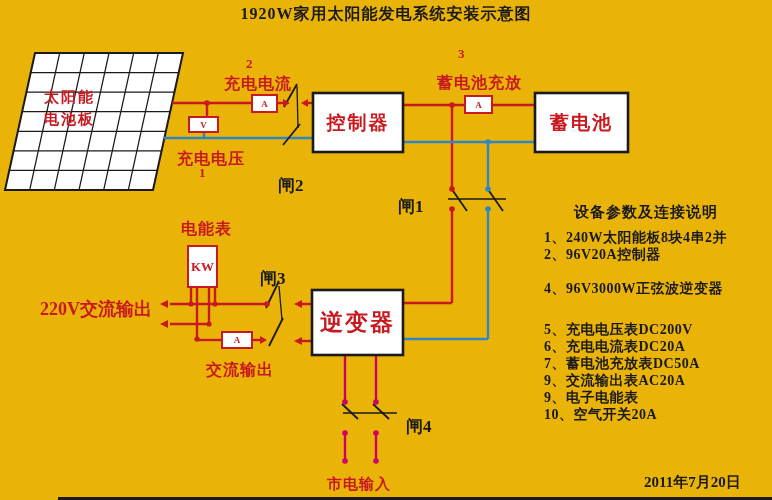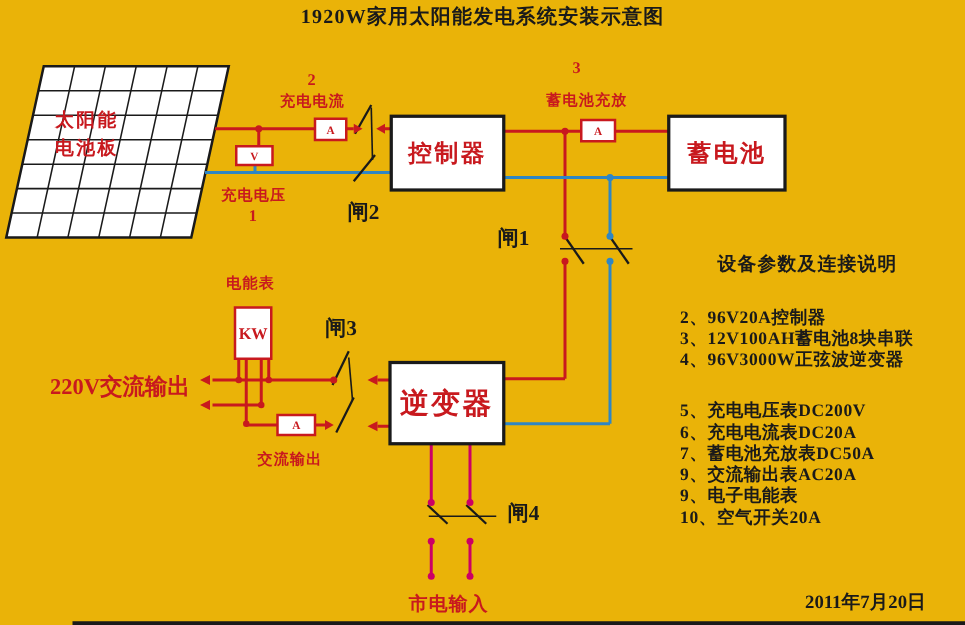--- a/index.html
+++ b/index.html
@@ -4,22 +4,22 @@
 <style>
   html,body{margin:0;padding:0;background:#ffffff;}
   #stage{
     position:relative;width:772px;height:500px;background:#eab308;overflow:hidden;
     font-family:"Liberation Serif", serif;
   }
   .lbl{position:absolute;white-space:nowrap;font-weight:bold;line-height:1.1;}
   .red{color:#c8191e;}
   .blk{color:#1a1a1a;}
   .title{width:772px;text-align:center;top:5px;left:0;font-size:16px;letter-spacing:1px;}
-  .gate{font-size:17px;}
-  .small{font-size:12px;letter-spacing:1px;}
+  .gate{font-size:17px;margin-top:16px;}
+  .small{font-size:16px;letter-spacing:1px;}
   .idx{font-size:13px;}
   .boxtxt{position:absolute;display:flex;align-items:center;justify-content:center;
     font-weight:bold;color:#c8191e;}
   .note{font-size:14px;letter-spacing:0.5px;}
   svg{position:absolute;top:0;left:0;}
 </style>
 </head>
 <body>
 
 <div id="stage">
@@ -187,22 +187,22 @@
 
   <div class="lbl blk gate" style="left:278px;top:161px;">闸2</div>
   <div class="lbl blk gate" style="left:398px;top:182px;">闸1</div>
   <div class="lbl blk gate" style="left:260px;top:254px;">闸3</div>
   <div class="lbl blk gate" style="left:406px;top:402px;">闸4</div>
 
   <div class="lbl red" style="left:40px;top:300px;font-size:18px;">220V交流输出</div>
   <div class="lbl red" style="left:327px;top:476px;font-size:15px;letter-spacing:1px;">市电输入</div>
 
   <div class="lbl blk" style="left:574px;top:204px;font-size:15px;letter-spacing:1px;">设备参数及连接说明</div>
+  <div class="lbl blk note" style="left:544px;top:230px;">1、240W太阳能板8块4串2并</div>
   <div class="lbl blk note" style="left:544px;top:247px;">2、96V20A控制器</div>
-  <div class="lbl blk note" style="left:544px;top:264px;">3、12V100AH蓄电池8块串联</div>
   <div class="lbl blk note" style="left:544px;top:281px;">4、96V3000W正弦波逆变器</div>
   <div class="lbl blk note" style="left:544px;top:322px;">5、充电电压表DC200V</div>
   <div class="lbl blk note" style="left:544px;top:339px;">6、充电电流表DC20A</div>
   <div class="lbl blk note" style="left:544px;top:356px;">7、蓄电池充放表DC50A</div>
   <div class="lbl blk note" style="left:544px;top:373px;">9、交流输出表AC20A</div>
   <div class="lbl blk note" style="left:544px;top:390px;">9、电子电能表</div>
   <div class="lbl blk note" style="left:544px;top:407px;text-align:right;">10、空气开关20A</div>
 
   <div class="lbl blk" style="left:644px;top:474px;font-size:15px;">2011年7月20日</div>
 </div>

